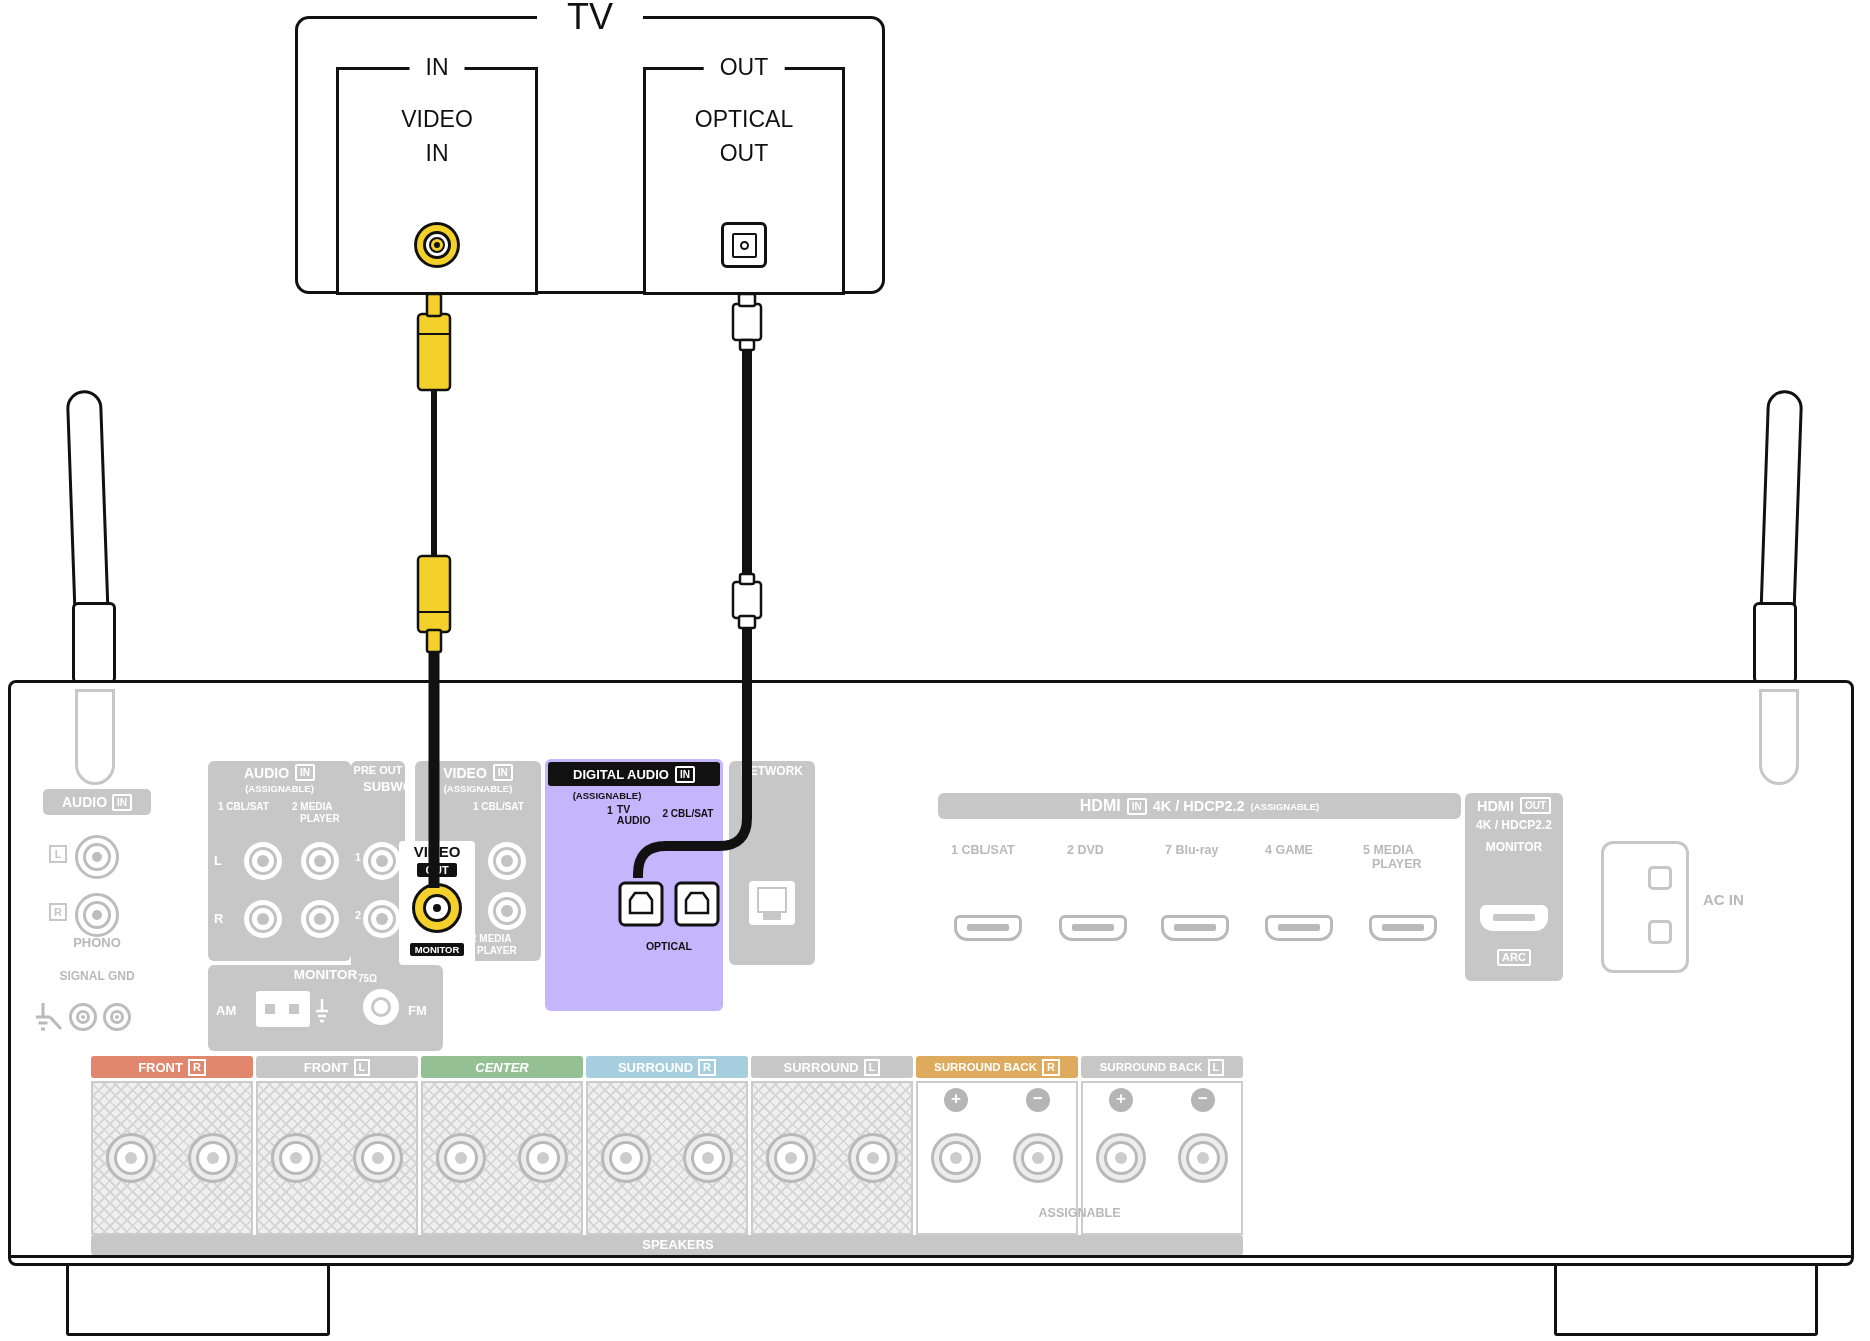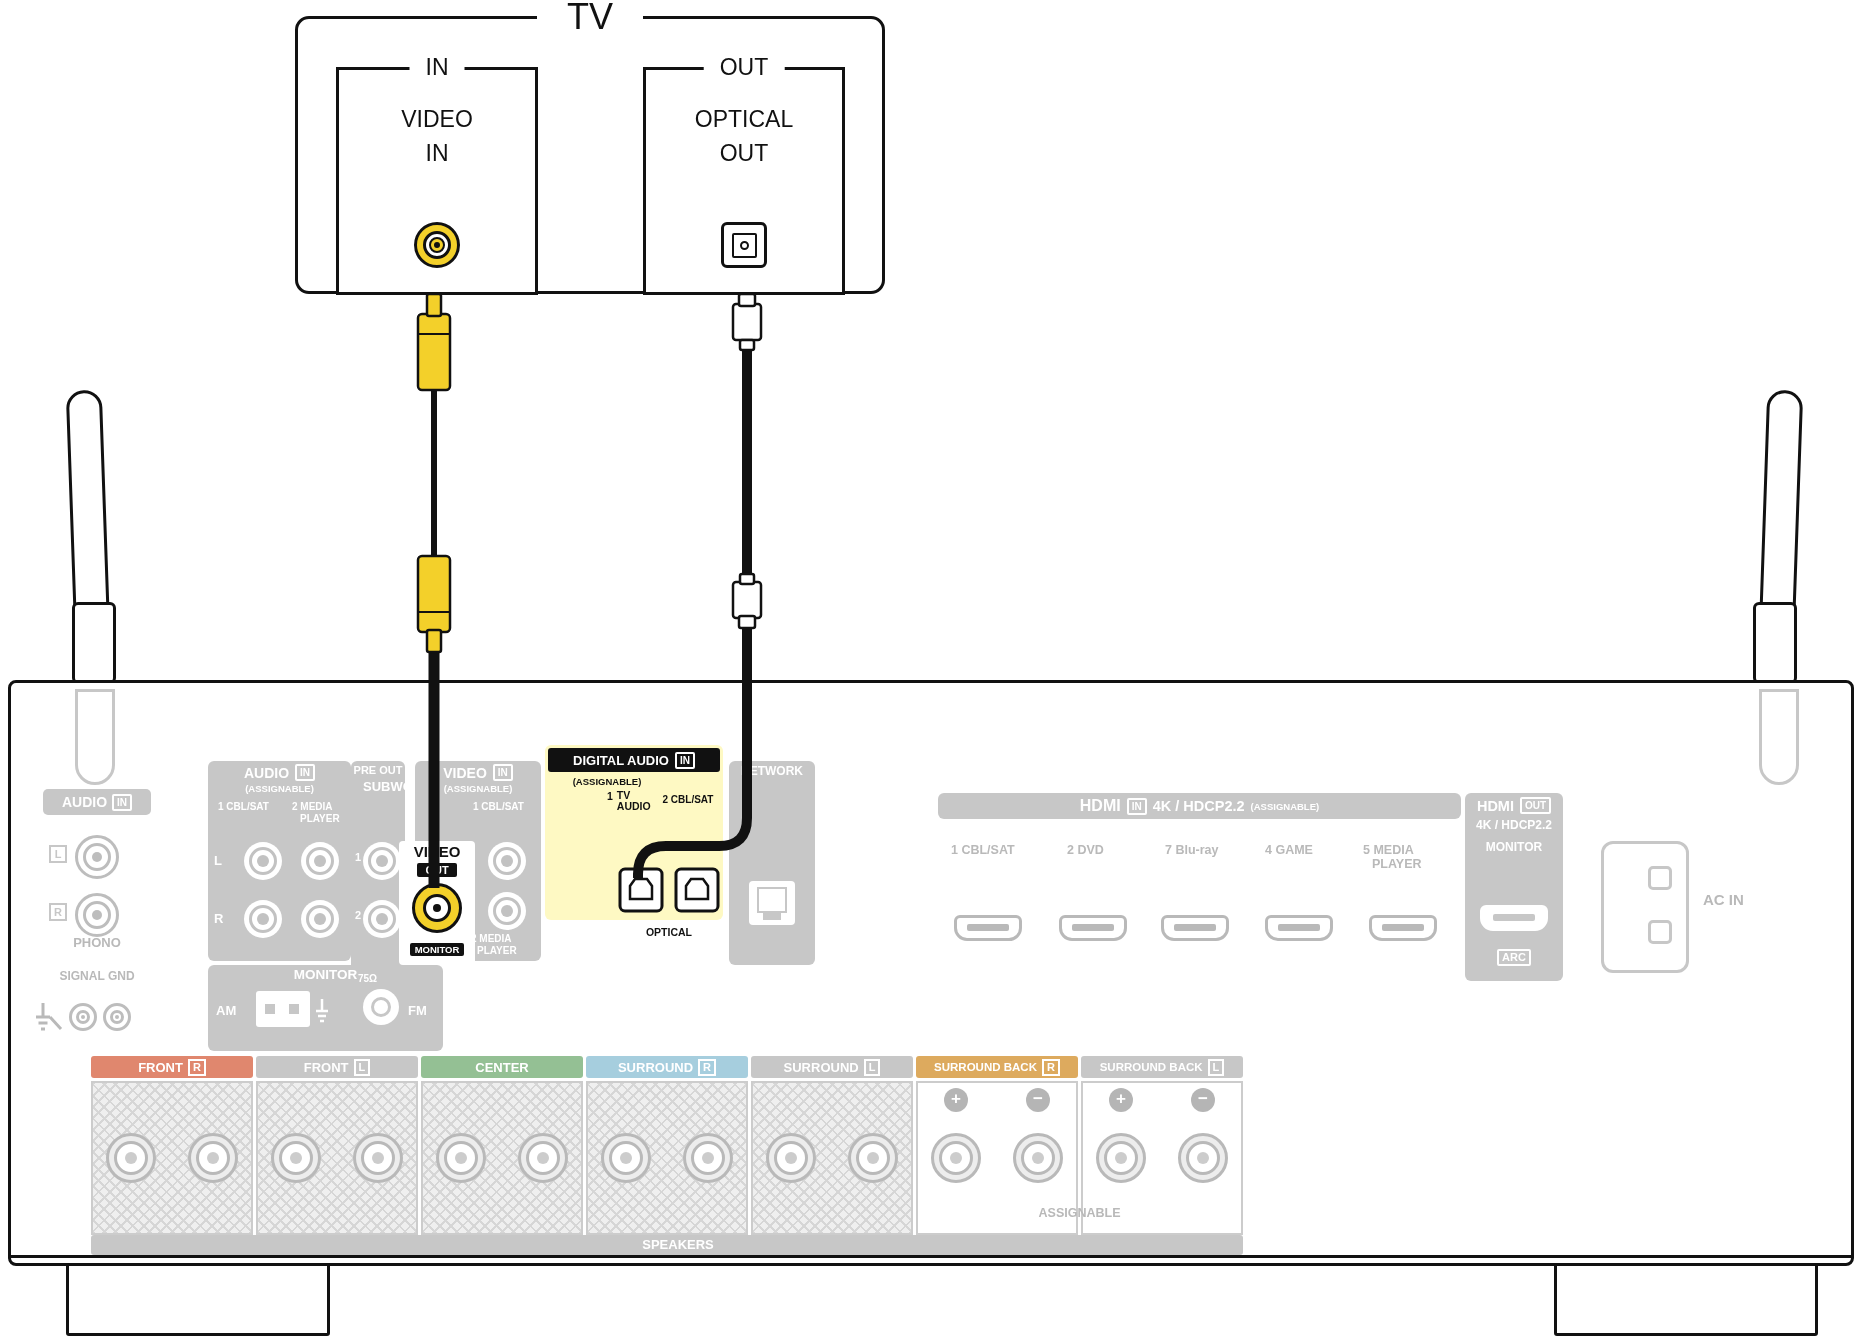--- a/index.html
+++ b/index.html
@@ -214,21 +214,21 @@
       <div class="blabel ctr" style="left:0; width:100%; top:2px; font-size:15px">VIDEO</div>
       <div class="hrow" style="left:0; right:0; top:22px">
         <span class="badge-dark" style="font-size:11px; padding:1px 8px">OUT</span>
       </div>
       <div class="vjack" style="left:13px; top:42px"></div>
       <div class="hrow" style="left:0; right:0; top:102px">
         <span class="badge-dark" style="font-size:9.5px; padding:1px 5px">MONITOR</span>
       </div>
     </div>
 
-    <div class="abs" style="left:534px; top:62px; width:178px; height:175px; background:#fef9c3; border-radius:6px">
+    <div class="abs" style="left:534px; top:76px; width:178px; height:252px; background:#c4b5fd; border-radius:6px">
       <div class="hrow" style="left:3px; right:3px; top:3px; height:24px; background:#111; border-radius:3px">
         <span style="color:#fff; font-weight:bold; font-size:13px">DIGITAL AUDIO</span>
         <span class="bdg">IN</span>
       </div>
       <div class="blabel ctr" style="left:6px; width:112px; top:31px; font-size:9.5px">(ASSIGNABLE)</div>
       <div class="abs" style="left:62px; top:45px; display:flex; gap:4px">
         <span class="blabel" style="position:static; font-size:10.5px">1</span>
         <span style="display:flex; flex-direction:column; line-height:11px; color:#111; font-weight:bold; font-size:10.5px">
           <span>TV</span>
           <span>AUDIO</span>
@@ -318,21 +318,21 @@
     </div>
 
     <div class="spk-header" style="left: 80px; background-color: rgb(224, 135, 110);">
       <span>FRONT</span>
       <span class="side">R</span>
     </div>
     <div class="spk-header" style="left: 245px; background-color: rgb(199, 199, 199);">
       <span>FRONT</span>
       <span class="side">L</span>
     </div>
-    <div class="spk-header" style="left: 410px; background-color: rgb(148, 192, 148);">
+    <div class="spk-header" style="left: 410px; background-color: rgb(148, 192, 148); font-style: italic;">
       <span>CENTER</span>
     </div>
     <div class="spk-header" style="left: 575px; background-color: rgb(166, 206, 222);">
       <span>SURROUND</span>
       <span class="side">R</span>
     </div>
     <div class="spk-header" style="left: 740px; background-color: rgb(199, 199, 199);">
       <span>SURROUND</span>
       <span class="side">L</span>
     </div>

